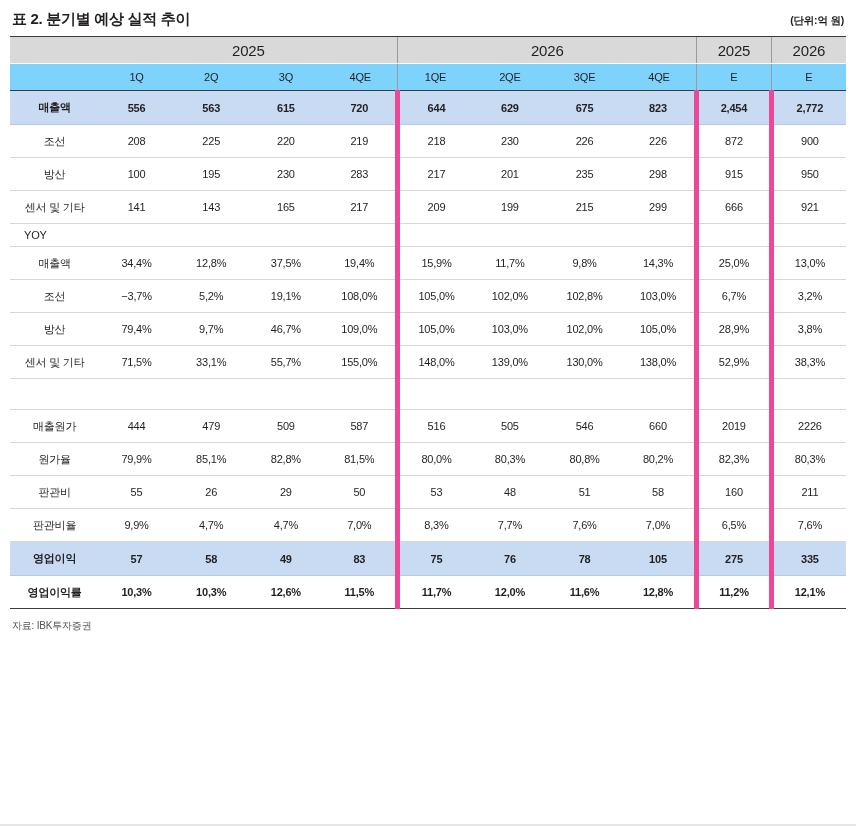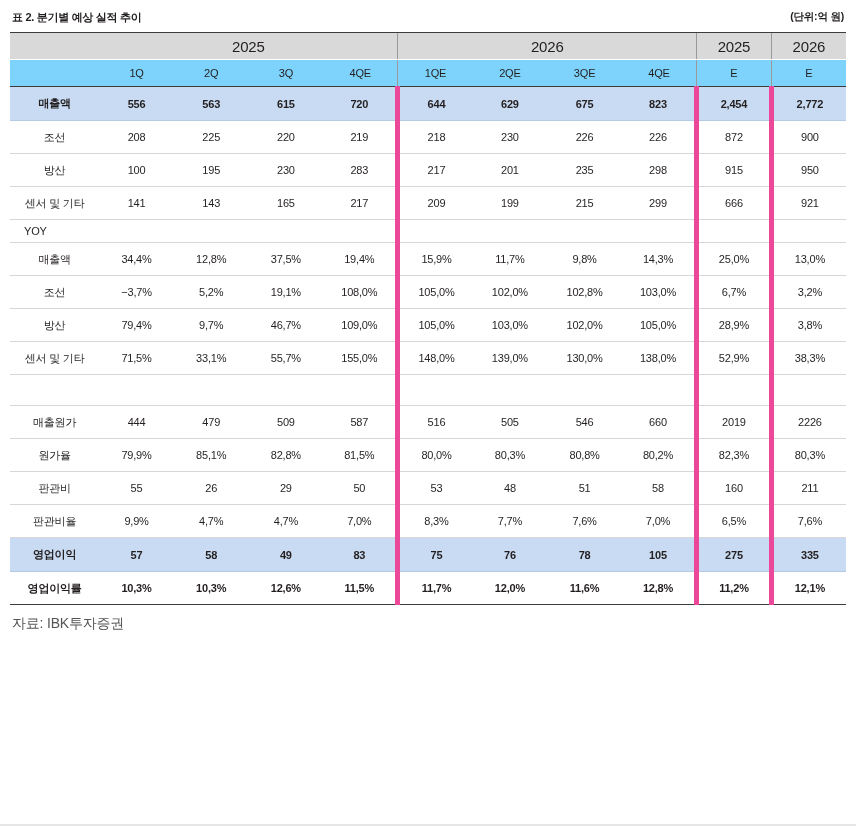--- a/index.html
+++ b/index.html
@@ -20,21 +20,21 @@
     box-sizing: border-box;
     padding: 8px 10px 0 10px;
   }
   .title-row {
     display: flex;
     align-items: flex-end;
     justify-content: space-between;
     padding: 2px 2px 7px 2px;
   }
   .title {
-    font-size: 11px;
+    font-size: 15px;
     font-weight: bold;
     color: #231f20;
     letter-spacing: -0.3px;
   }
   .unit {
     font-size: 10.5px;
     color: #231f20;
     letter-spacing: -0.2px;
     padding-bottom: 1px;
     font-weight: bold;
@@ -93,21 +93,21 @@
   tr.blankrow td {
     height: 30px;
     border-bottom: 1px solid #d7d7d7;
   }
   tr.lastrow td {
     border-bottom: 1.6px solid #3c3c3c;
     font-weight: bold;
   }
   .vsep { border-left: 5px solid #ec4899; }
   .source {
-    font-size: 14px;
+    font-size: 10px;
     color: #555;
     padding: 10px 2px 0 2px;
     letter-spacing: -0.2px;
   }
   .bottom-rule {
     position: absolute;
     left: 0;
     bottom: 0;
     width: 856px;
     height: 2px;

